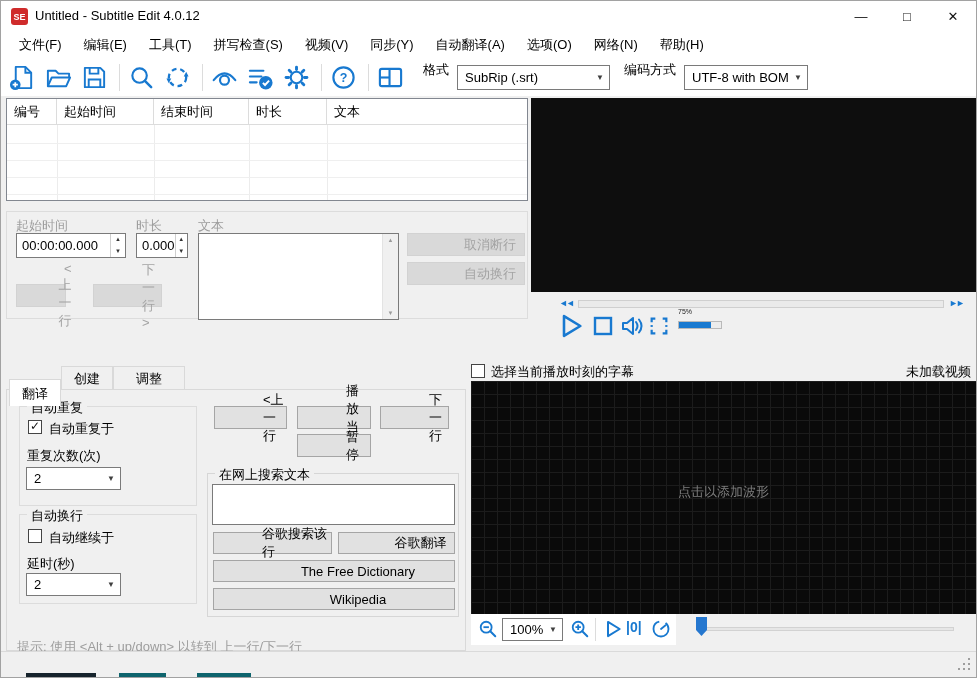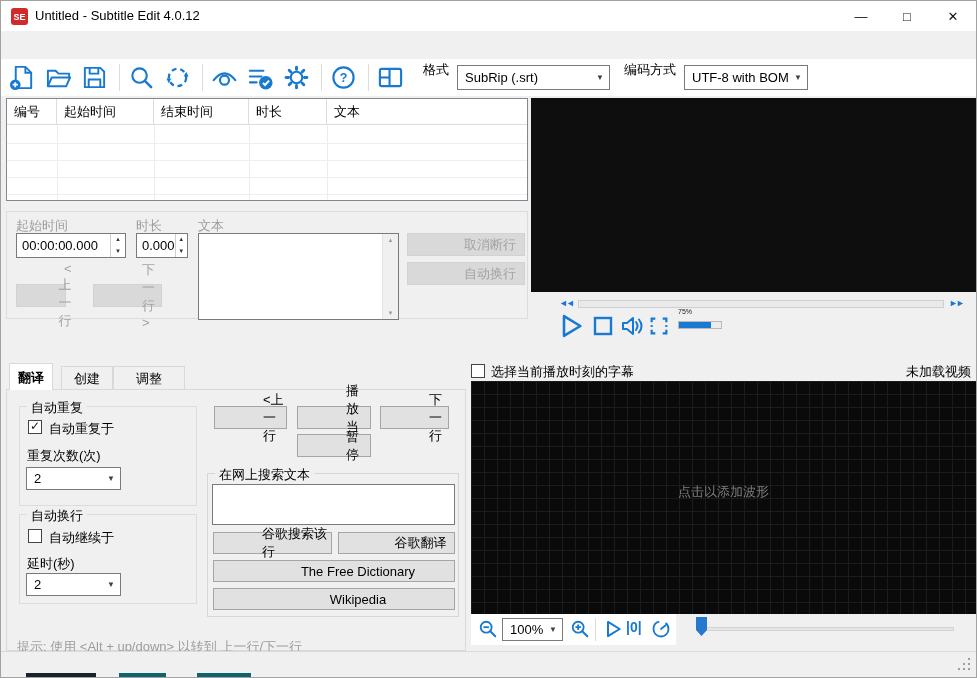--- a/index.html
+++ b/index.html
@@ -95,20 +95,32 @@
   <div class="abs titlebar">
     <div class="abs se-logo">SE</div>
     <div class="abs title-text">Untitled - Subtitle Edit 4.0.12</div>
     <div class="abs winbtns">
       <div class="winbtn">—</div>
       <div class="winbtn">□</div>
       <div class="winbtn">✕</div>
     </div>
   </div>
 
+  <div class="abs menubar">
+    <span class="menu-item">文件(F)</span>
+    <span class="menu-item">编辑(E)</span>
+    <span class="menu-item">工具(T)</span>
+    <span class="menu-item">拼写检查(S)</span>
+    <span class="menu-item">视频(V)</span>
+    <span class="menu-item">同步(Y)</span>
+    <span class="menu-item">自动翻译(A)</span>
+    <span class="menu-item">选项(O)</span>
+    <span class="menu-item">网络(N)</span>
+    <span class="menu-item">帮助(H)</span>
+  </div>
 
   <div class="abs toolbar">
     <span class="tbicon">
       <svg width="27" height="27" viewBox="0 0 28 28">
           <path d="M7 3 h10 l6 6 v16 h-16 z" fill="none" stroke="#1879d0" stroke-width="2" stroke-linejoin="round"></path>
           <path d="M17 3 v6 h6" fill="none" stroke="#1879d0" stroke-width="2"></path>
           <circle cx="6.5" cy="21.5" r="5.5" fill="#1879d0"></circle>
           <path d="M6.5 18.8 v5.4 M3.8 21.5 h5.4" stroke="#fff" stroke-width="1.8"></path>
         </svg>
     </span>
@@ -275,21 +287,21 @@
           <path d="M20 11 v2"></path>
         </g>
       </svg>
   </div>
   <div class="abs vol-label">75%</div>
   <div class="abs vol-bar">
       <div class="vol-fill" style="width:75%;"></div>
     </div>
 
   <div class="abs blpanel">
-    <div class="tab active" style="left:3px; top:0; width:44px; height:27px; line-height:27px;font-weight:bold;">翻译</div>
+    <div class="tab active" style="left:3px; top:16px; width:52px; height:27px; line-height:27px;">翻译</div>
     <div class="tab" style="left:55px; top:3px; width:52px; height:24px; line-height:24px;">创建</div>
     <div class="tab" style="left:107px; top:3px; width:72px; height:24px; line-height:24px;">调整</div>
     <div class="tabpage">
 
       <div class="groupbox" style="left:12px; top:16px; width:178px; height:100px;">
         <span class="gb-label">自动重复</span>
         <div class="cbox checked" style="left:8px; top:13px;"></div>
         <span class="cblabel" style="left:29px; top:13px;">自动重复于</span>
         <span class="cblabel" style="left:7px; top:40px;">重复次数(次)</span>
         <div class="combo" style="position:absolute; left:6px; top:60px; width:95px; height:23px;">

